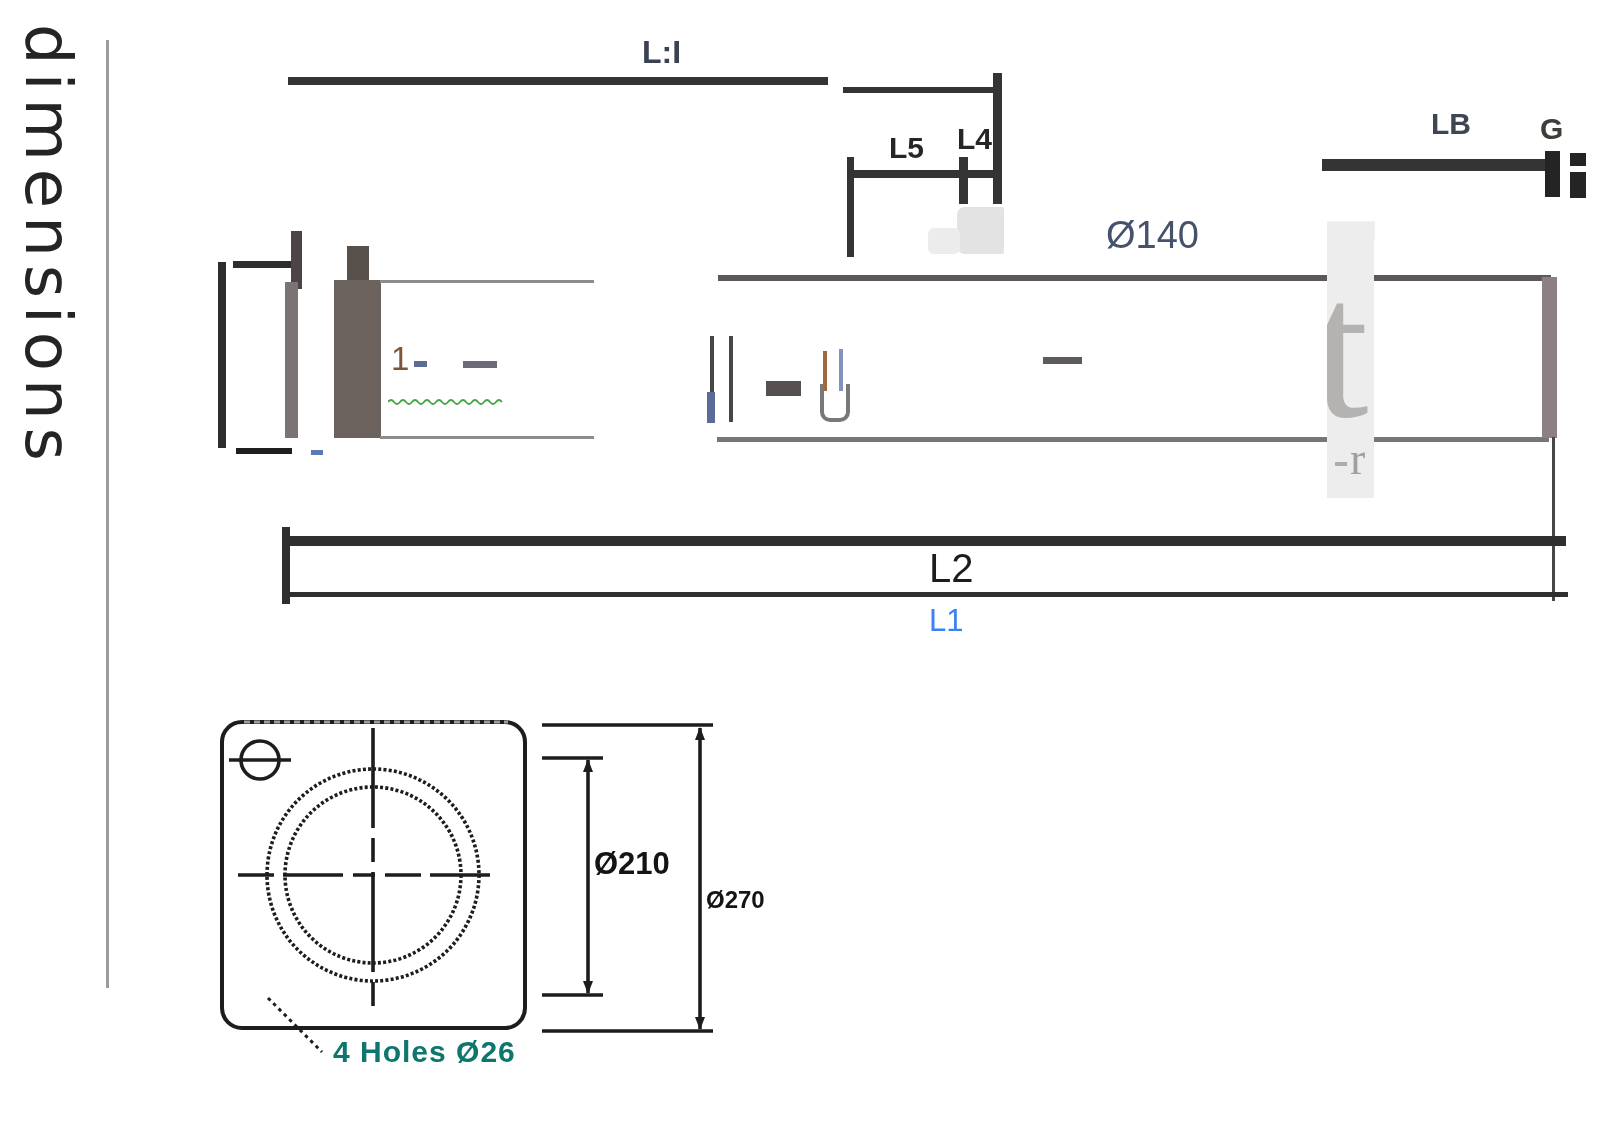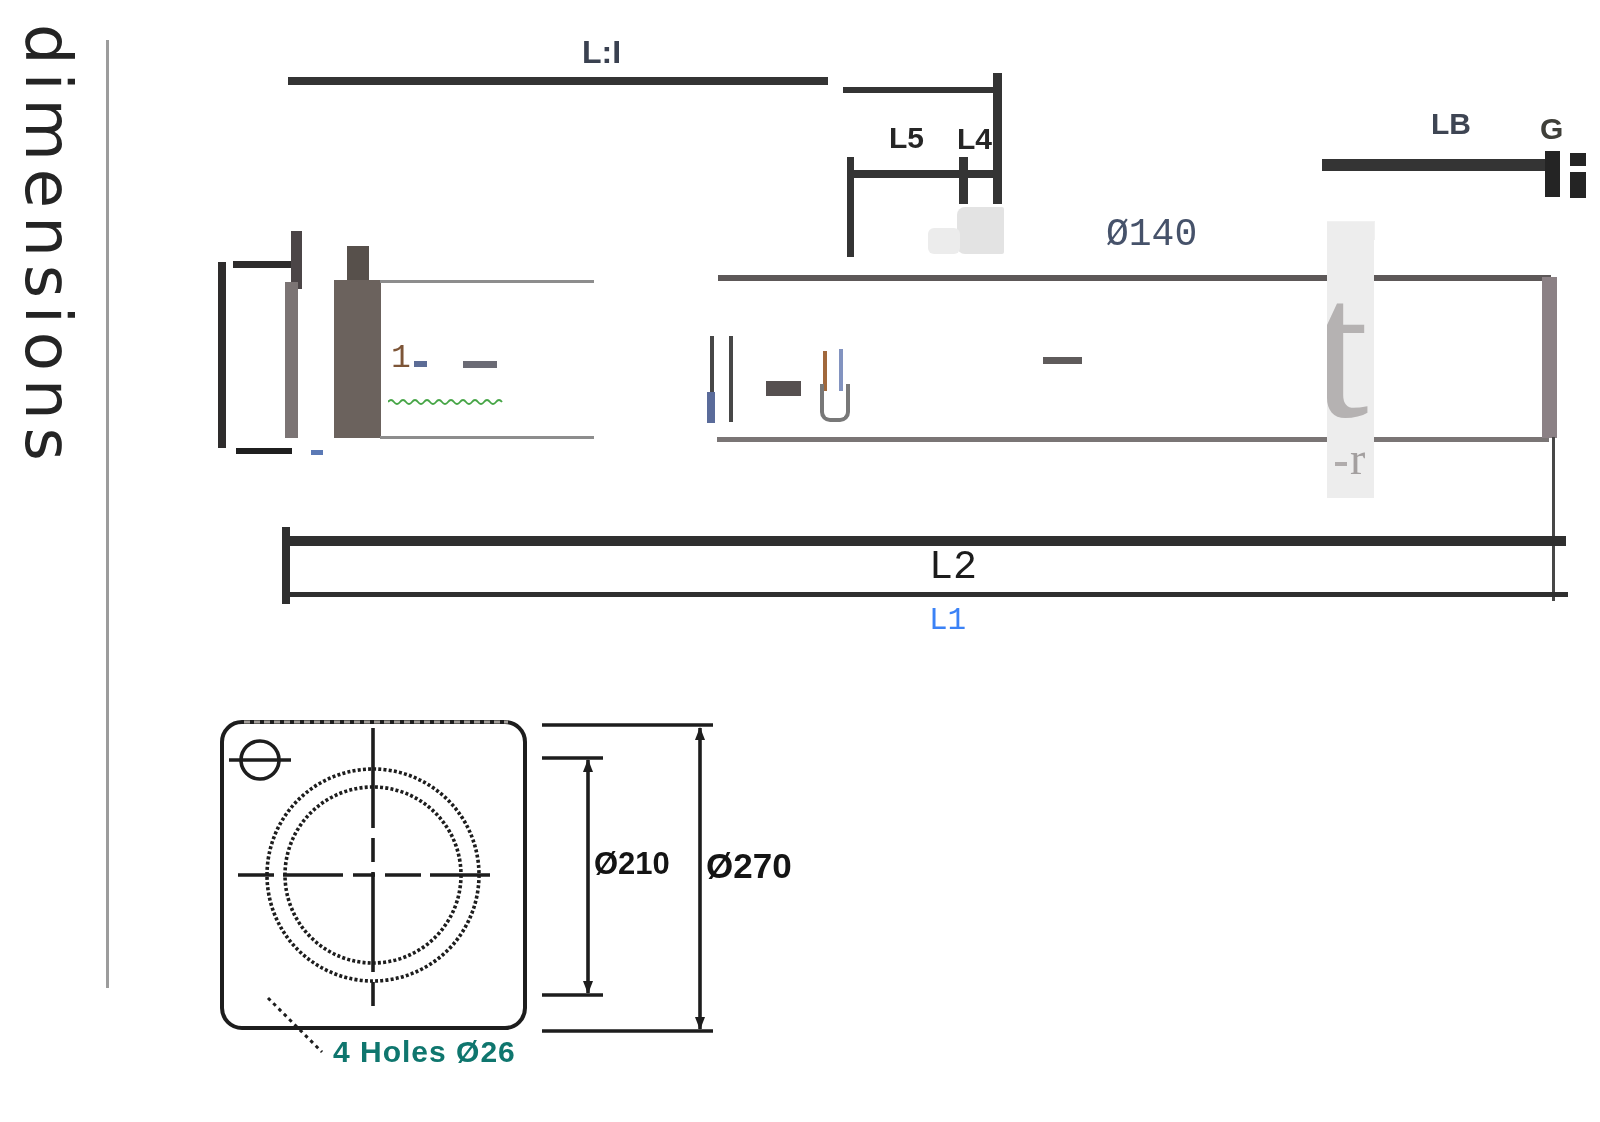--- a/index.html
+++ b/index.html
@@ -1,21 +1,21 @@
 <!DOCTYPE html>
 <html style="--ink: #1d1d1d; --dim_line: #343434; --outline_gray: #8d8d8d; --outline_dark: #5d5858; --block_dark: #57504b; --block_medium: #6b625d; --bar_gray: #7b7474; --end_cap: #8b8185; --watermark_bg: #ededed; --watermark_fg: #b5b2b2; --squiggle: #46a546; --divider: #9c9c9c;"><head>
 <meta charset="utf-8">
 <style>
   html,body{margin:0;padding:0;background:#fff;}
   #stage{position:relative;width:1600px;height:1122px;background:#ffffff;overflow:hidden;
          font-family:"Liberation Sans",sans-serif;}
   .sh{position:absolute;}
   .lbl{position:absolute;white-space:nowrap;line-height:1;}
   .sans-b{font-family:"Liberation Sans",sans-serif;font-weight:bold;}
-  .serif{font-family:Liberation Mono, monospace;}
+  .serif{font-family:Liberation Sans, sans-serif;}
   
   #vtitle{position:absolute;left:85px;top:24px;transform:rotate(90deg);transform-origin:top left;
           font-family:"DejaVu Sans",sans-serif;font-size:64px;font-weight:400;letter-spacing:8px;
           color:#242424;white-space:nowrap;}
   
   #ushape{position:absolute;left:820px;top:384px;width:22px;height:34px;
           border-left:4px solid #787878;border-right:4px solid #787878;border-bottom:4px solid #787878;
           border-radius:0 0 10px 10px;}
   
   #wmband{position:absolute;left:1327px;top:222px;width:47px;height:276px;background:var(--watermark_bg);overflow:hidden;}
@@ -28,28 +28,28 @@
 <body>
 
 <div id="stage">
 
   <span id="vtitle">dimensions</span>
   <div class="sh" style="left:106px;top:40px;width:3px;height:948px;background:var(--divider);"></div>
 
   <div>
 
     <div class="sh" style="left:288px;top:77px;width:540px;height:8px;background:var(--dim_line);"></div>
-    <span class="lbl sans-b" style="left:582px;top:36px;font-size:32px;color:#3a4150;">L:I</span>
+    <span class="lbl sans-b" style="left:642px;top:36px;font-size:32px;color:#3a4150;">L:I</span>
 
     <div class="sh" style="left:843px;top:87px;width:152px;height:6px;background:var(--dim_line);"></div>
     <div class="sh" style="left:993px;top:73px;width:9px;height:131px;background:var(--dim_line);"></div>
     <div class="sh" style="left:848px;top:170px;width:149px;height:8px;background:var(--dim_line);"></div>
     <div class="sh" style="left:847px;top:157px;width:7px;height:100px;background:var(--dim_line);"></div>
     <div class="sh" style="left:959px;top:157px;width:9px;height:47px;background:var(--dim_line);"></div>
-    <span class="lbl sans-b" style="left:889px;top:123px;font-size:30px;color:#262626;">L5</span>
+    <span class="lbl sans-b" style="left:889px;top:133px;font-size:30px;color:#262626;">L5</span>
     <span class="lbl sans-b" style="left:957px;top:124px;font-size:30px;color:#262626;">L4</span>
     <div class="sh" style="left:957px;top:207px;width:47px;height:47px;background:#e3e3e3;border-radius:8px 2px 2px 8px;"></div>
     <div class="sh" style="left:928px;top:228px;width:32px;height:26px;background:#ececec;border-radius:6px;"></div>
 
     <div class="sh" style="left:1322px;top:159px;width:225px;height:12px;background:var(--dim_line);"></div>
     <span class="lbl sans-b" style="left:1431px;top:109px;font-size:30px;color:#3e4553;">LB</span>
     <span class="lbl sans-b" style="left:1540px;top:114px;font-size:30px;color:#3f3f39;">G</span>
     <div class="sh" style="left:1545px;top:151px;width:15px;height:46px;background:#242424;"></div>
     <div class="sh" style="left:1570px;top:153px;width:16px;height:13px;background:#242424;"></div>
     <div class="sh" style="left:1570px;top:172px;width:16px;height:26px;background:#242424;"></div>
@@ -143,17 +143,17 @@
 
       <g stroke="var(--ink)" stroke-width="3.6">
         <line x1="402" y1="35" x2="573" y2="35"></line>
         <line x1="402" y1="341" x2="573" y2="341"></line>
         <line x1="560" y1="38" x2="560" y2="339"></line>
       </g>
       <polygon points="555,50 565,50 560,37" fill="var(--ink)"></polygon>
       <polygon points="555,327 565,327 560,340" fill="var(--ink)"></polygon>
     </svg>
     <span class="lbl sans-b" style="left:594px;top:848px;font-size:31px;color:#141414;">Ø210</span>
-    <span class="lbl sans-b" style="left:706px;top:848px;font-size:35px;color:#141414;">Ø270</span>
+    <span class="lbl sans-b" style="left:706px;top:888px;font-size:24px;color:#141414;">Ø270</span>
     <span class="lbl sans-b" style="left:333px;top:1037px;font-size:30px;letter-spacing:1px;color:#0f766e;">4 Holes Ø26</span>
   </div>
 
 </div>
 
 </body></html>

